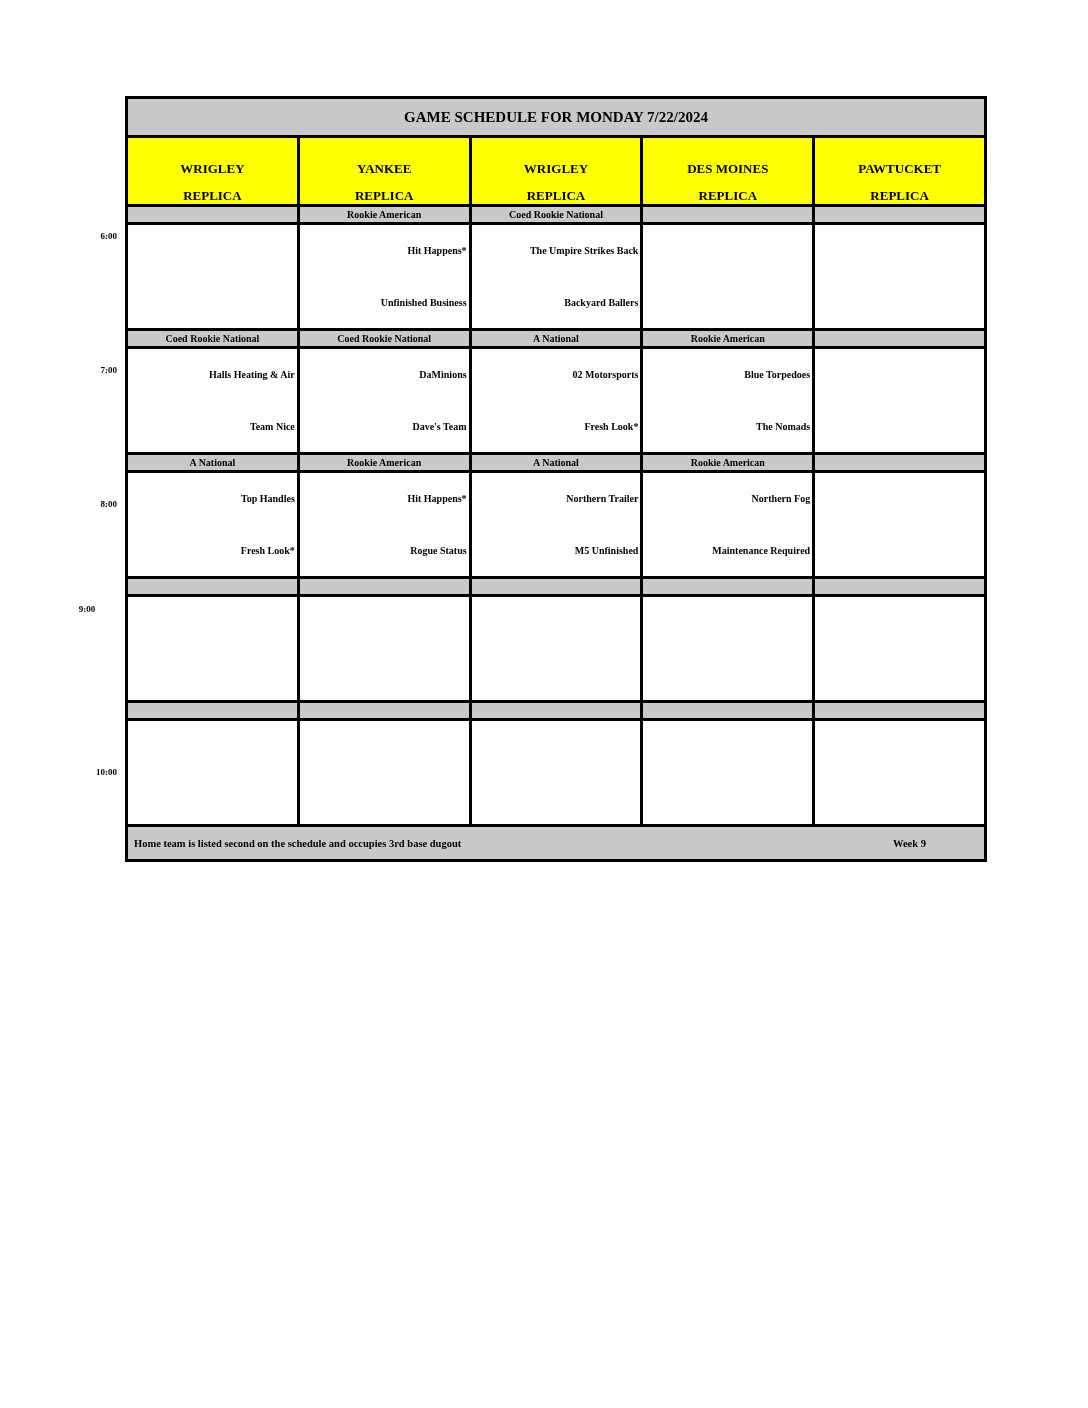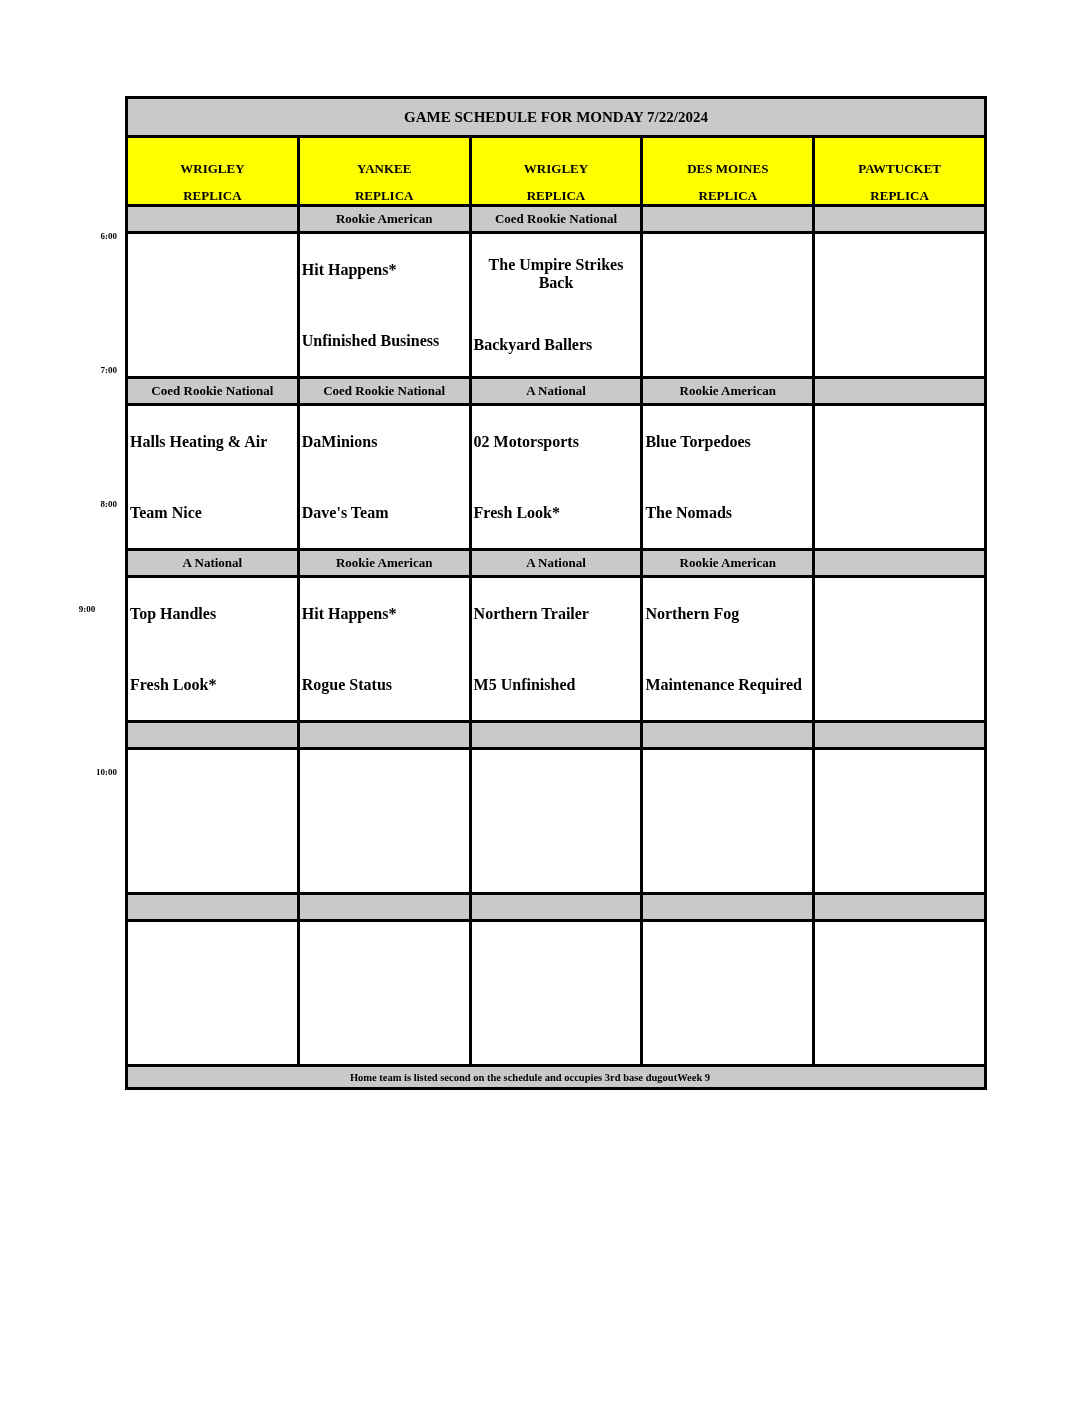--- a/index.html
+++ b/index.html
@@ -18,33 +18,33 @@
     grid-column:1/-1; background:#c9c9c9; height:36px;
     display:flex; align-items:center; justify-content:center;
     font-size:15px;
   }
   .venue-header {
     background:#ffff00; height:66px;
     display:flex; flex-direction:column; align-items:center; justify-content:flex-end;
     gap:11px; font-size:13px; text-align:center;
   }
   .division-band {
-    background:#c9c9c9; height:24px;
+    background:#c9c9c9; height:15px;
     display:flex; align-items:center; justify-content:center;
-    font-size:13px; white-space:nowrap;
+    font-size:10px; white-space:nowrap;
   }
   .game-cell {
-    height:142px;
-    display:flex; flex-direction:column; justify-content:space-around; align-items:flex-start;
-    font-size:16px; text-align:center;
+    height:103px;
+    display:flex; flex-direction:column; justify-content:space-around; align-items:flex-end;
+    font-size:10px; text-align:center;
   }
   .game-cell .team { line-height:1.1; padding:0 2px; }
   .footer-bar {
-    grid-column:1/-1; background:#c9c9c9; height:20px;
-    display:flex; align-items:center; justify-content:center;
+    grid-column:1/-1; background:#c9c9c9; height:32px;
+    display:flex; align-items:center; justify-content:space-between;
     font-size:10.5px; padding:0 6px;
   }
   .footer-bar .week { margin-right:52px; }
   .time-label {
     position:absolute; left:57px; width:60px; text-align:right;
     font-size:9px; line-height:1;
   }
   .t0 { top:232px; } .t1 { top:366px; } .t2 { top:500px; } .t3 { top:605px;text-align:center; } .t4 { top:768px; }
 </style>
 </head>

